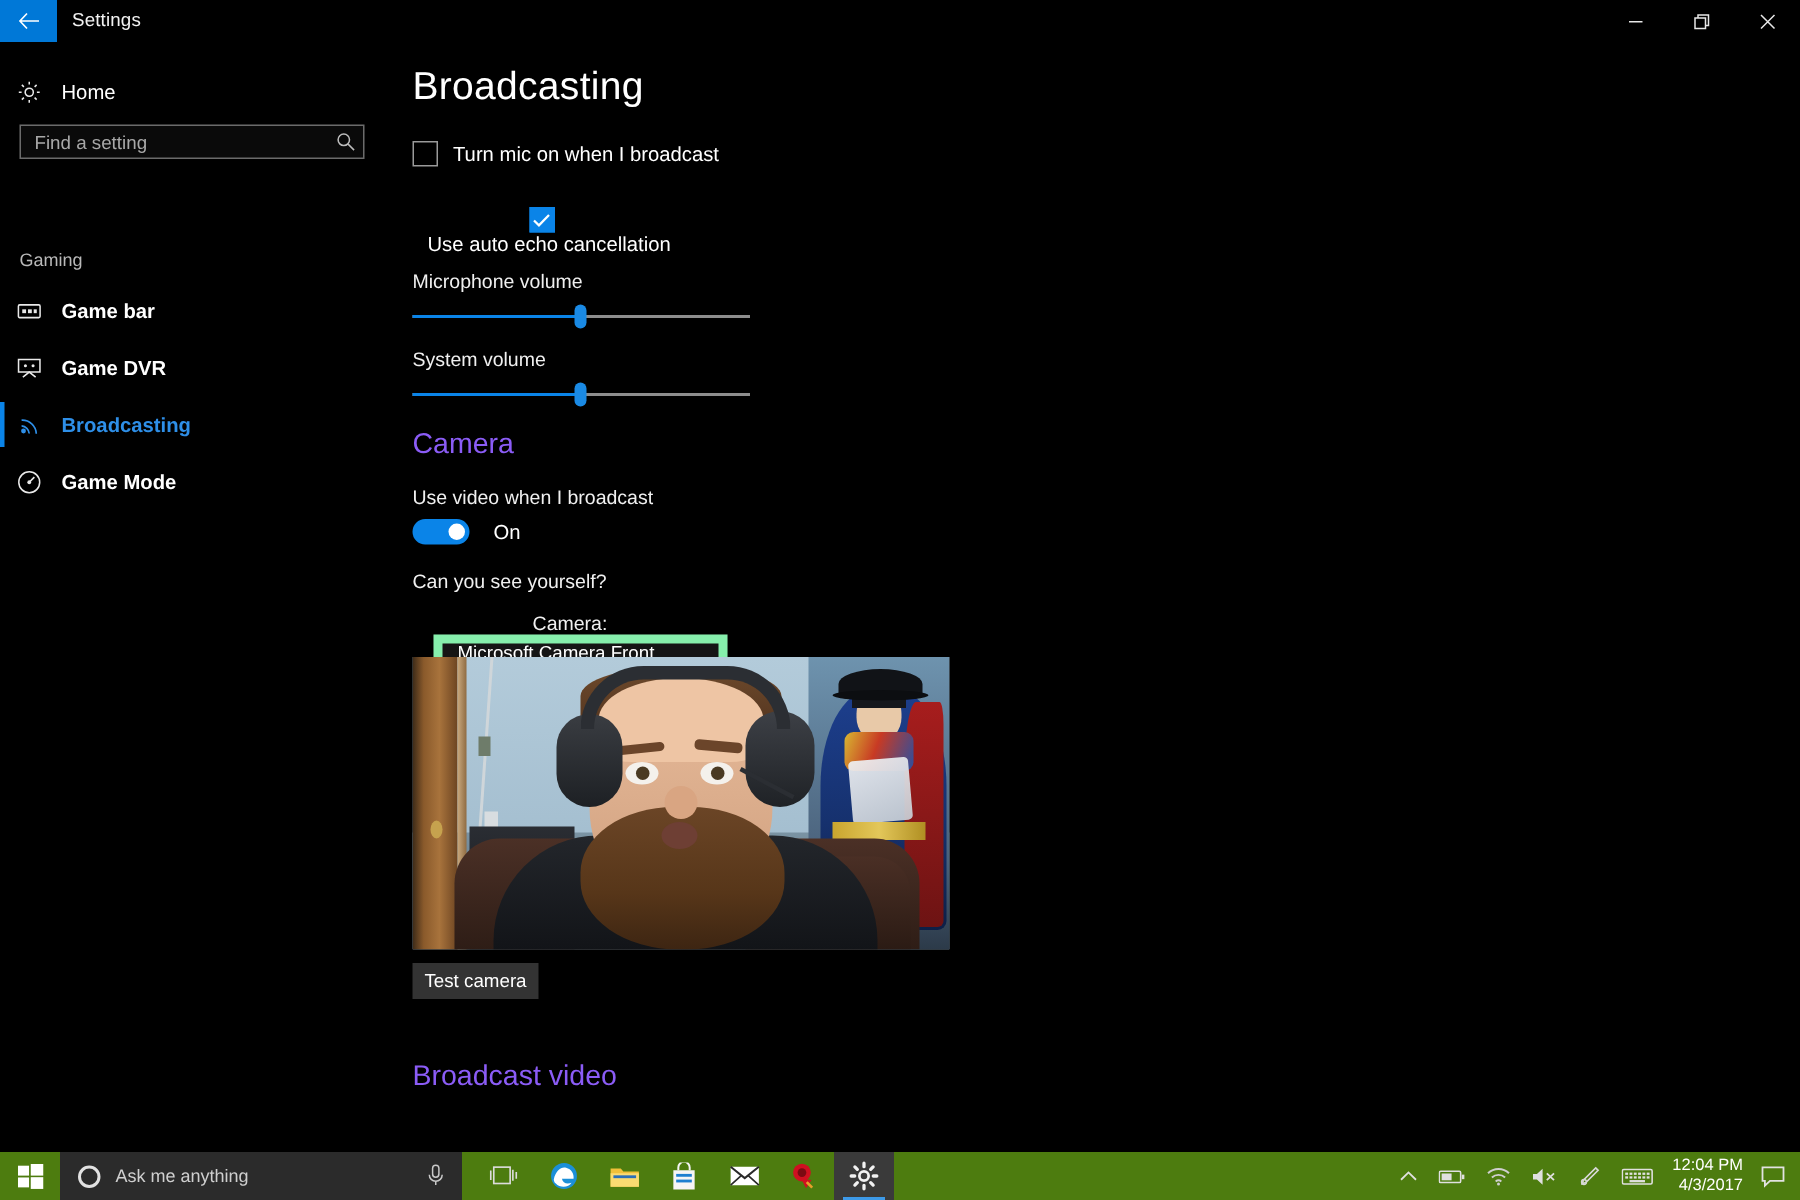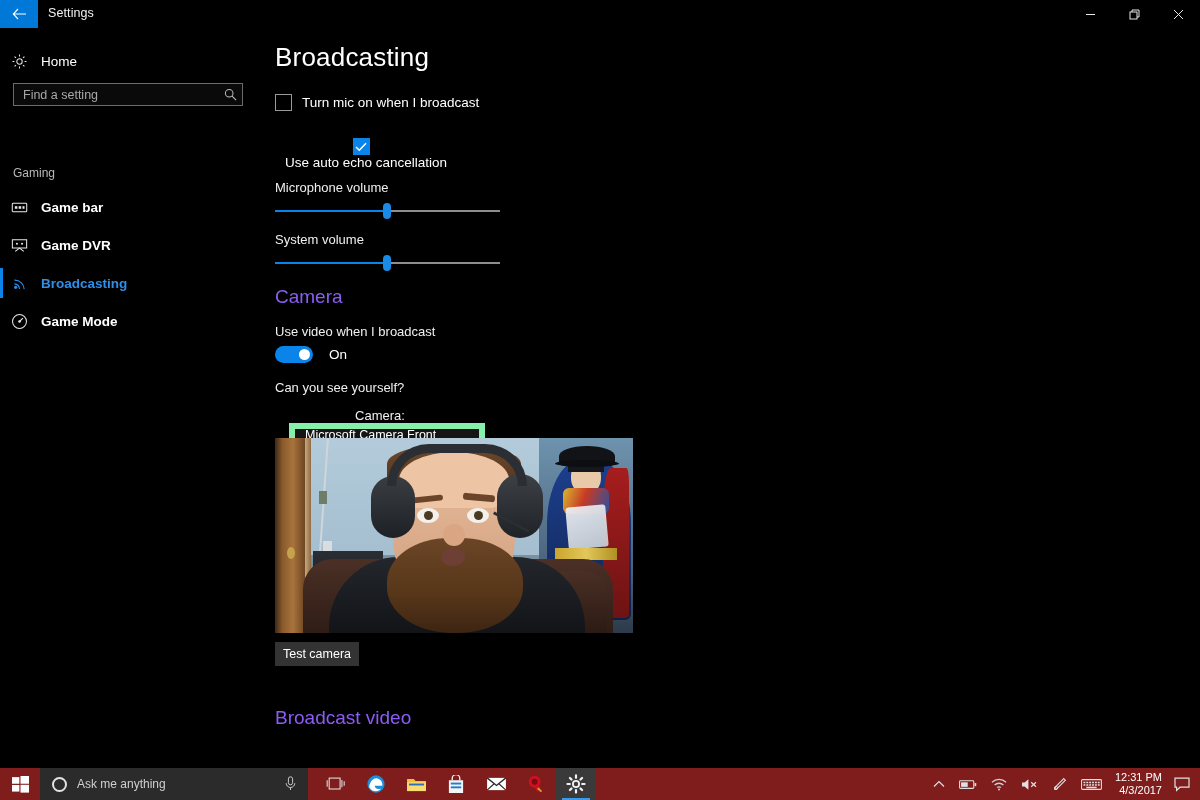--- a/index.html
+++ b/index.html
@@ -225,21 +225,21 @@
 
   .test-btn {
     position: absolute; left: 17px; top: 614px; width: 84px; height: 24px;
     background: #333333; display: flex; align-items: center; justify-content: center;
   }
   .test-btn span { font-size: 12.5px; color: #ffffff; }
 
   
   .taskbar {
     position: absolute; left: 0; bottom: 0; width: 1200px; height: 32px;
-    background: #7f1d1d;
+    background: #4d7c0f;
   }
   .start-btn { position: absolute; left: 0; top: 0; width: 40px; height: 32px;
     display: flex; align-items: center; justify-content: center; }
   .cortana {
     position: absolute; left: 40px; top: 0; width: 268px; height: 32px;
     background: #2b2b2b; display: flex; align-items: center;
   }
   .cortana .c-ring { margin-left: 12px; width: 15px; height: 15px; border: 2px solid #e2e2e2;
     border-radius: 50%; flex: none; }
   .cortana .c-text { font-size: 12px; color: #cfcfcf; margin-left: 10px; }
@@ -619,21 +619,21 @@
             <rect x="8.6" y="6.2" width="2" height="1.6"></rect>
               <rect x="11.6" y="6.2" width="2" height="1.6"></rect>
             <rect x="14.6" y="6.2" width="2" height="1.6"></rect>
               <rect x="17.6" y="6.2" width="2" height="1.6"></rect>
             <rect x="5.6" y="8.8" width="10.8" height="1.6"></rect>
           </g>
         </svg>
       </div>
 
       <div class="clock">
-        <div>12:31 PM</div>
+        <div>12:04 PM</div>
         <div>4/3/2017</div>
       </div>
 
       <div class="action-center">
         <svg width="16" height="15" viewBox="0 0 16 15">
           <path d="M1 1.2 H15 V10.2 H6 L2.6 13.4 V10.2 H1 Z" stroke="#e2e2e2" stroke-width="1.2" fill="none"></path>
         </svg>
       </div>
 
     </div>

